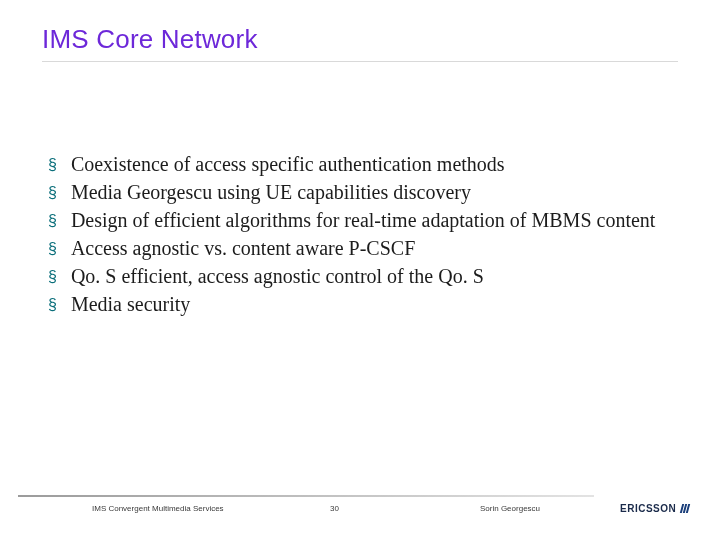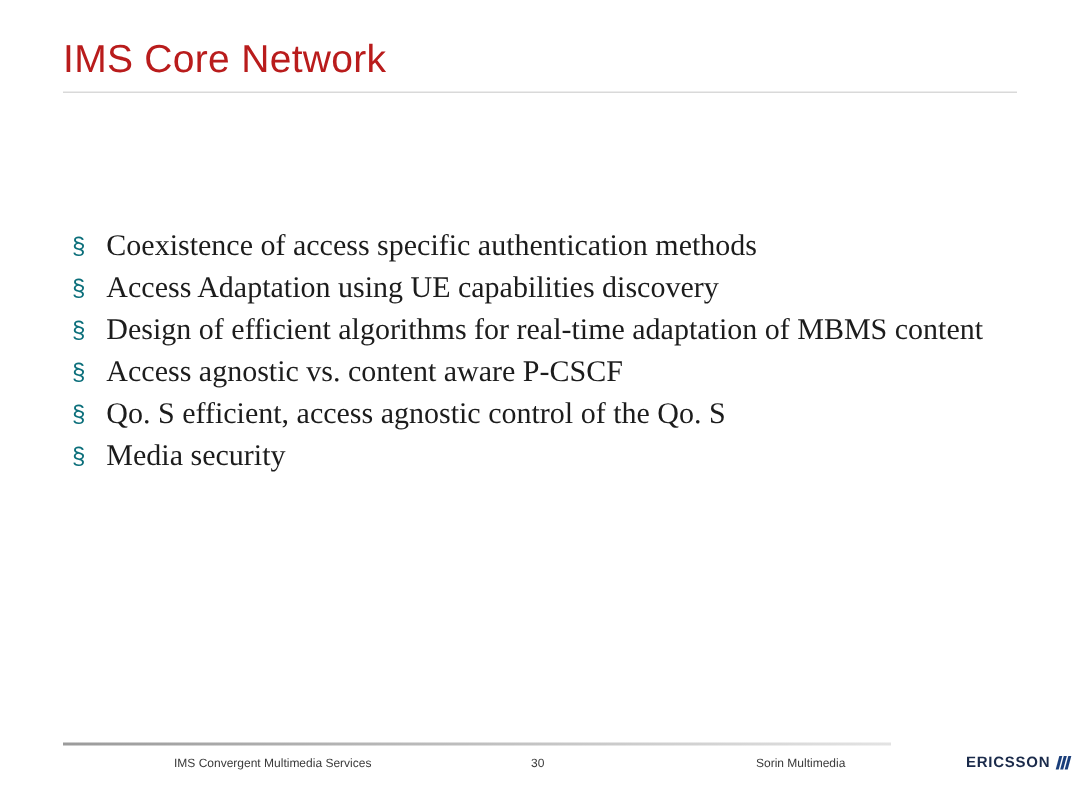--- a/index.html
+++ b/index.html
@@ -11,21 +11,21 @@
   }
   .slide {
     width: 720px;
     height: 540px;
     position: relative;
     padding: 24px 42px 0 42px;
   }
   .title {
     font-size: 26px;
     font-weight: 400;
-    color: #b91c1c;
+    color: #6d28d9;
     letter-spacing: 0.2px;
     margin-bottom: 6px;
   }
   .title-rule {
     height: 1px;
     background: #d9d9d9;
     margin-bottom: 90px;
   }
   ul.bullets {
     list-style: none;
@@ -48,21 +48,20 @@
   }
   ul.bullets li .text {
     flex: 1 1 auto;
     font-family: Liberation Serif, serif;
   }
   .footer {
     position: absolute;
     left: 0;
     bottom: 26px;
     width: 612px;
-    padding-left: 24px;
   }
   .foot-rule {
     height: 2px;
     background: linear-gradient(to right, #9b9b9b 0%, #e3e3e3 100%);
     margin: 0 18px 6px 18px;
   }
   .foot-row {
     display: flex;
     align-items: center;
     font-size: 8px;
@@ -92,21 +91,21 @@
   <h1 class="title">IMS Core Network</h1>
   <div class="title-rule"></div>
 
   <ul class="bullets">
     <li>
       <span class="marker">§</span>
       <span class="text">Coexistence of access specific authentication methods</span>
     </li>
     <li>
       <span class="marker">§</span>
-      <span class="text">Access Adaptation using UE capabilities discovery</span>
+      <span class="text">Media Georgescu using UE capabilities discovery</span>
     </li>
     <li>
       <span class="marker">§</span>
       <span class="text">Design of efficient algorithms for real-time adaptation of MBMS content</span>
     </li>
     <li>
       <span class="marker">§</span>
       <span class="text">Access agnostic vs. content aware P-CSCF</span>
     </li>
     <li>
@@ -117,21 +116,21 @@
       <span class="marker">§</span>
       <span class="text">Media security</span>
     </li>
   </ul>
 
   <div class="footer">
     <div class="foot-rule"></div>
     <div class="foot-row">
       <div class="foot-left">IMS Convergent Multimedia Services</div>
       <div class="foot-center">30</div>
-      <div class="foot-right">Sorin Multimedia</div>
+      <div class="foot-right">Sorin Georgescu</div>
       <div class="foot-logo">
         <span class="logo-word">ERICSSON</span>
         <span class="logo-bars">
           <span></span>
             <span></span>
             <span></span>
         </span>
       </div>
     </div>
   </div>

